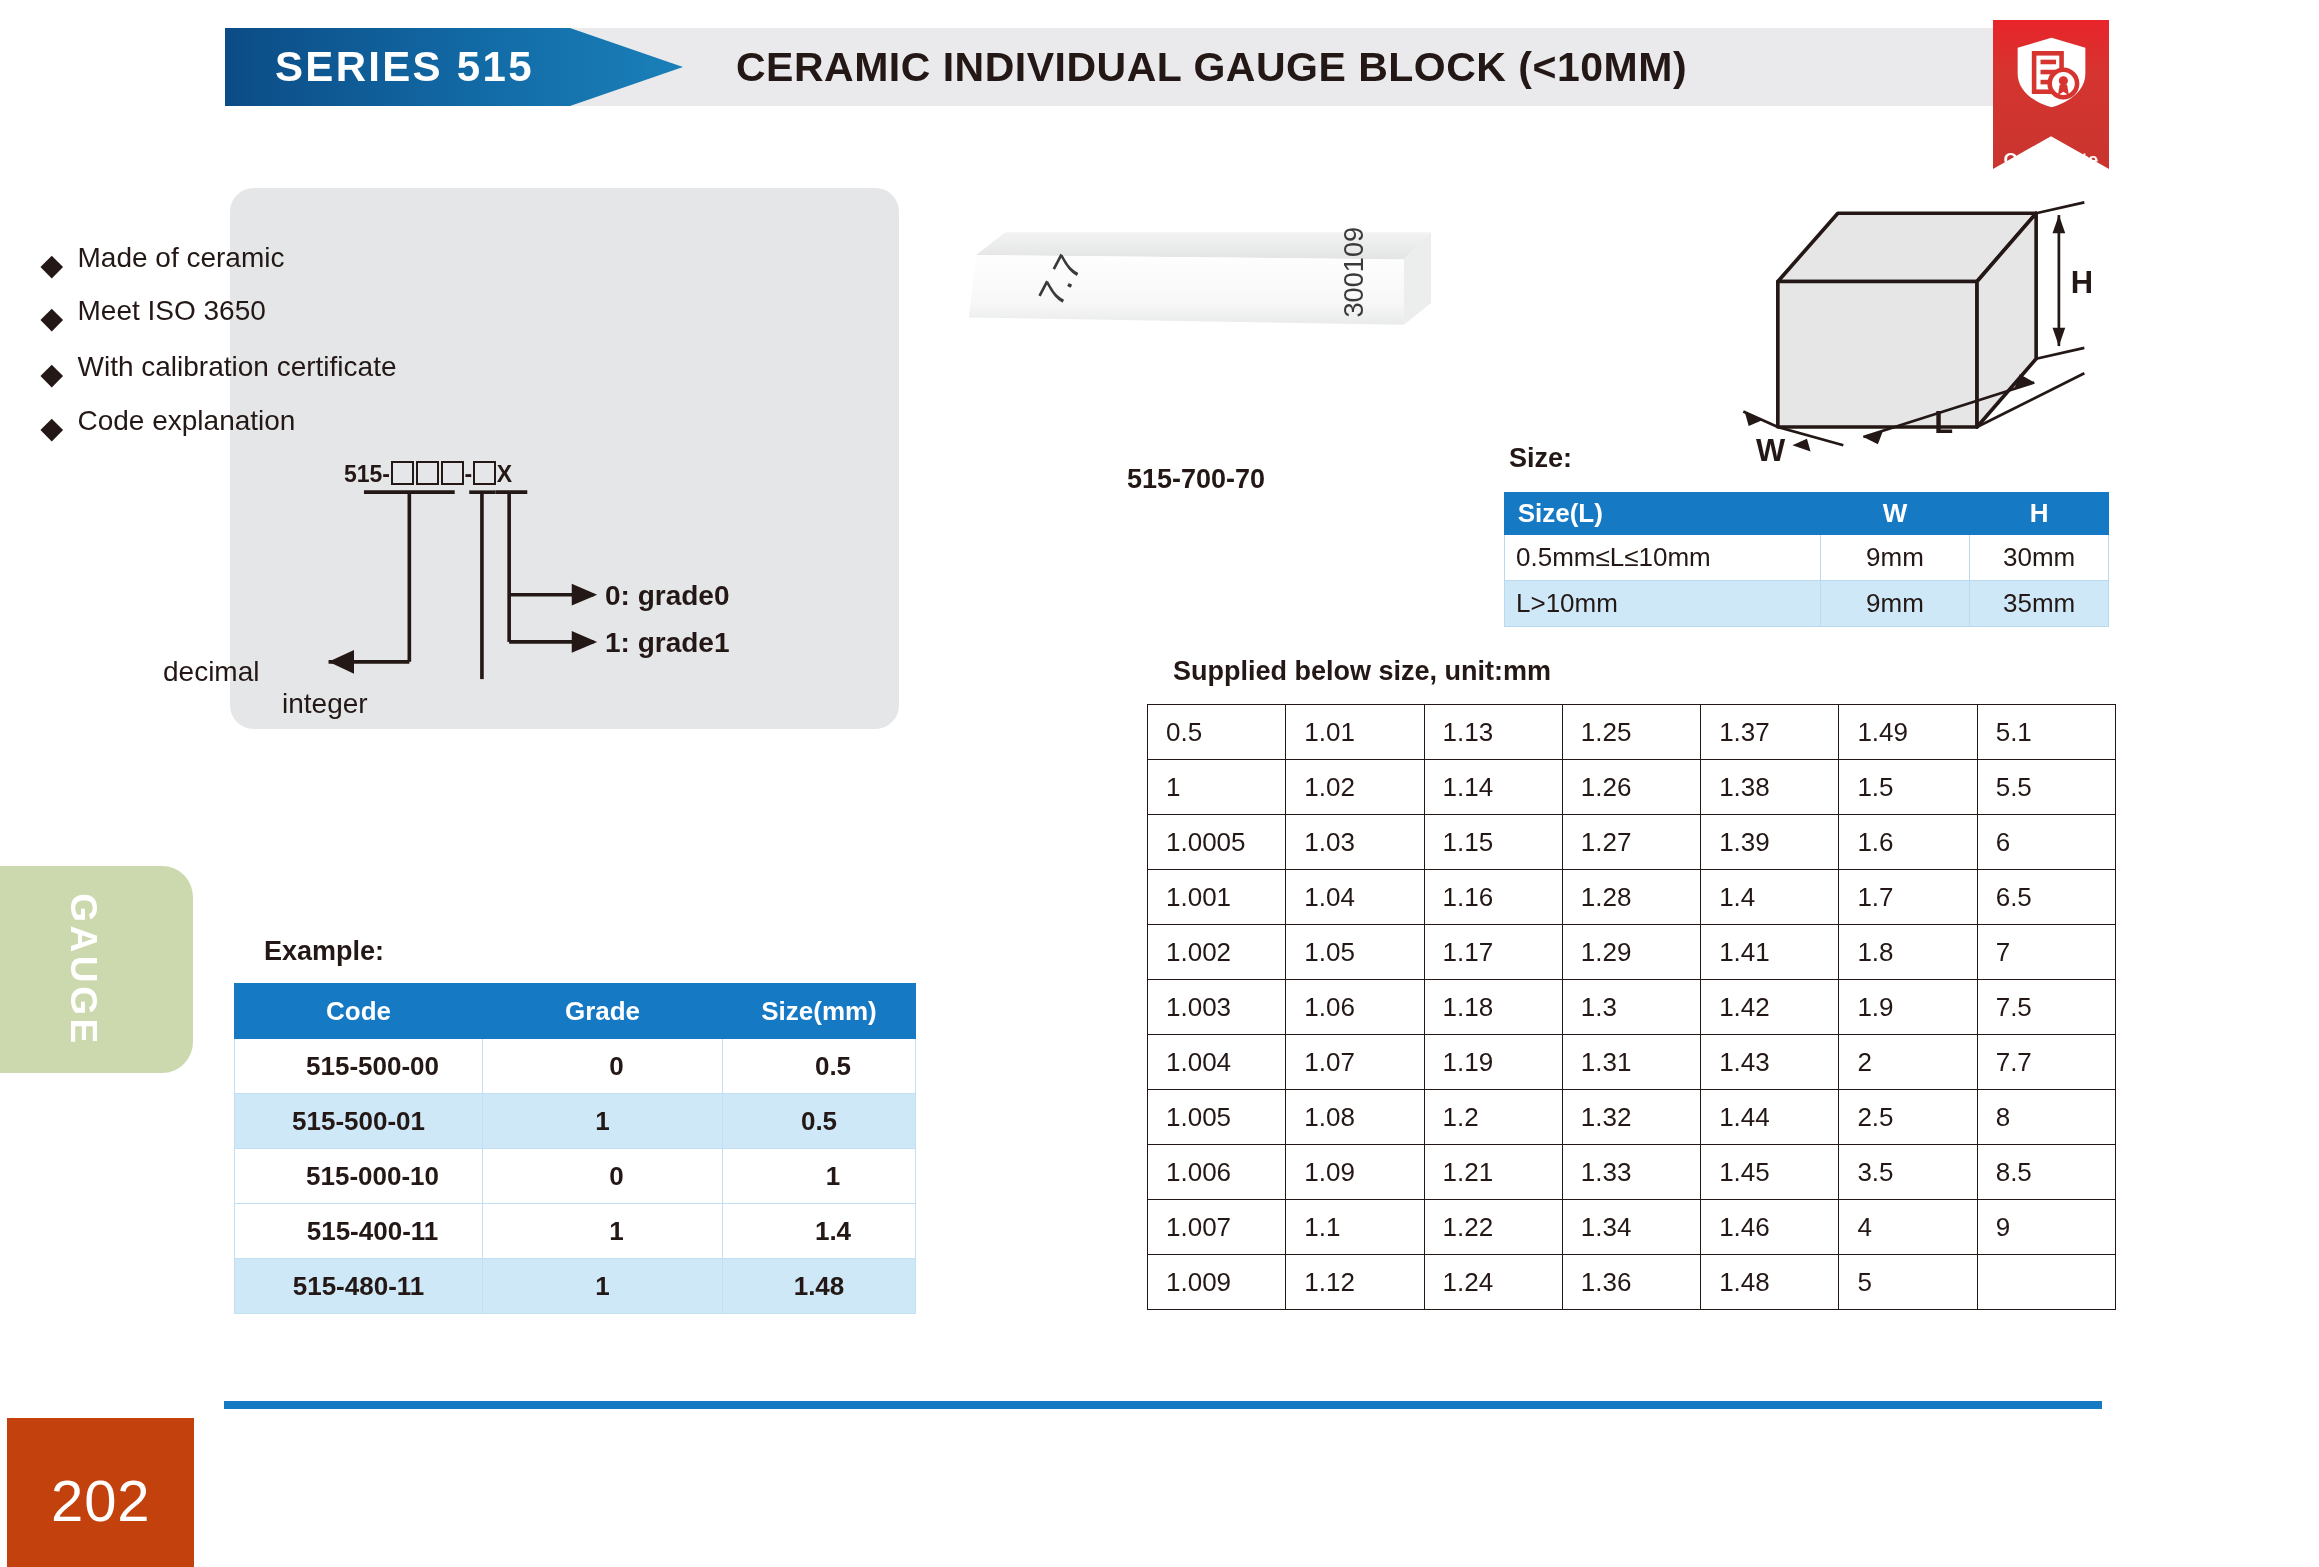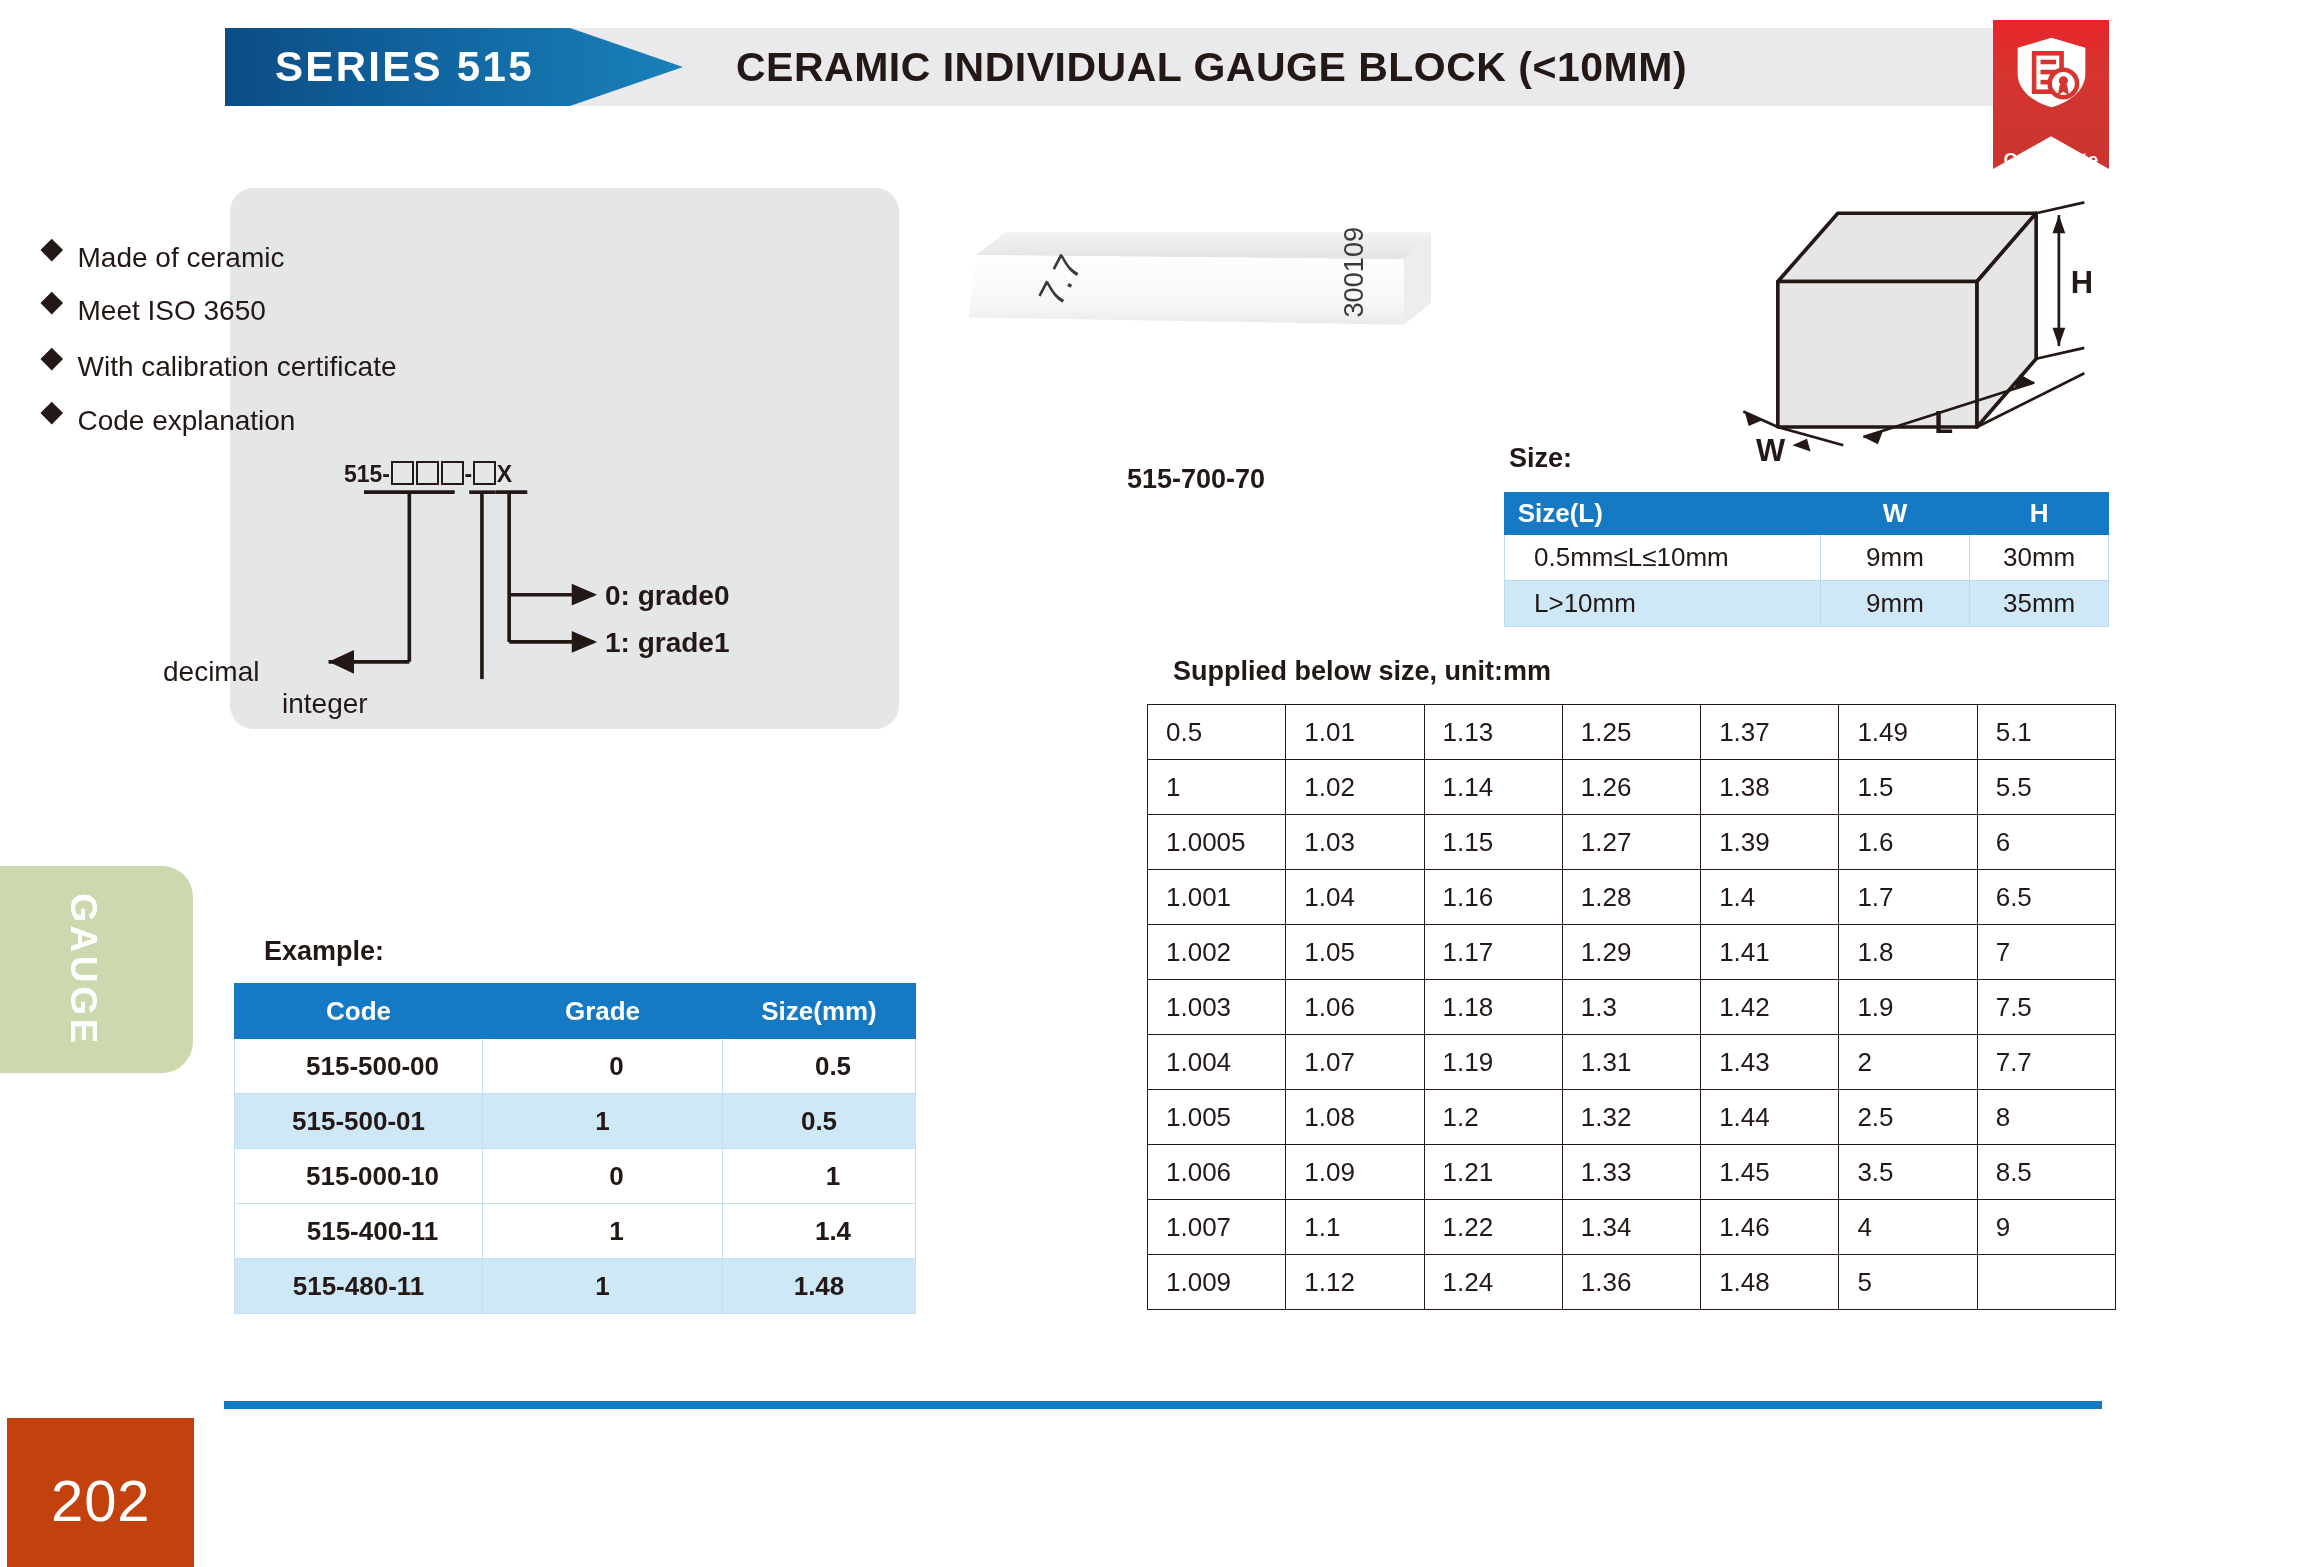--- a/index.html
+++ b/index.html
@@ -56,21 +56,21 @@
   }
 
   
   #feature-panel {
     position: absolute; left: 230px; top: 188px;
     width: 669px; height: 541px;
     background: #e5e6e8; border-radius: 23.6px;
   }
   .feature-item {
     position: absolute; left: 44px;
-    display: flex; align-items: flex-start;
+    display: flex; align-items: flex-end;
     font-size: 28px; color: #231815; white-space: nowrap;
   }
   .feature-item .bullet {
     width: 15.5px; height: 15.5px; background: #231815;
     transform: rotate(45deg); margin-right: 18px; flex: 0 0 auto;
   }
   .f0 { top: 242px; } .f1 { top: 295px; }
   .f2 { top: 351px; } .f3 { top: 405px; }
 
   
@@ -114,21 +114,21 @@
   }
   #size-table th {
     background: #1579c4; color: #fff; font-size: 26px; font-weight: bold;
     height: 42px; border: 0.9px solid #1579c4; text-align: center;
   }
   #size-table th.left { text-align: left; padding-left: 12.7px; }
   #size-table td {
     font-size: 26px; height: 46px; text-align: center;
     border: 0.9px solid #b9d9ef; color: #231815;
   }
-  #size-table td.left { text-align: left; padding-left: 29px; }
+  #size-table td.left { text-align: left; padding-left: 11px; }
   #size-table tr.odd td { background: #ffffff; }
   #size-table tr.even td { background: #cfe8f8; }
 
   
   #supplied-heading {
     position: absolute; left: 1173px; top: 656px;
     font-size: 27px; font-weight: bold; color: #231815;
   }
   #supplied-table {
     position: absolute; left: 1147px; top: 704px;

